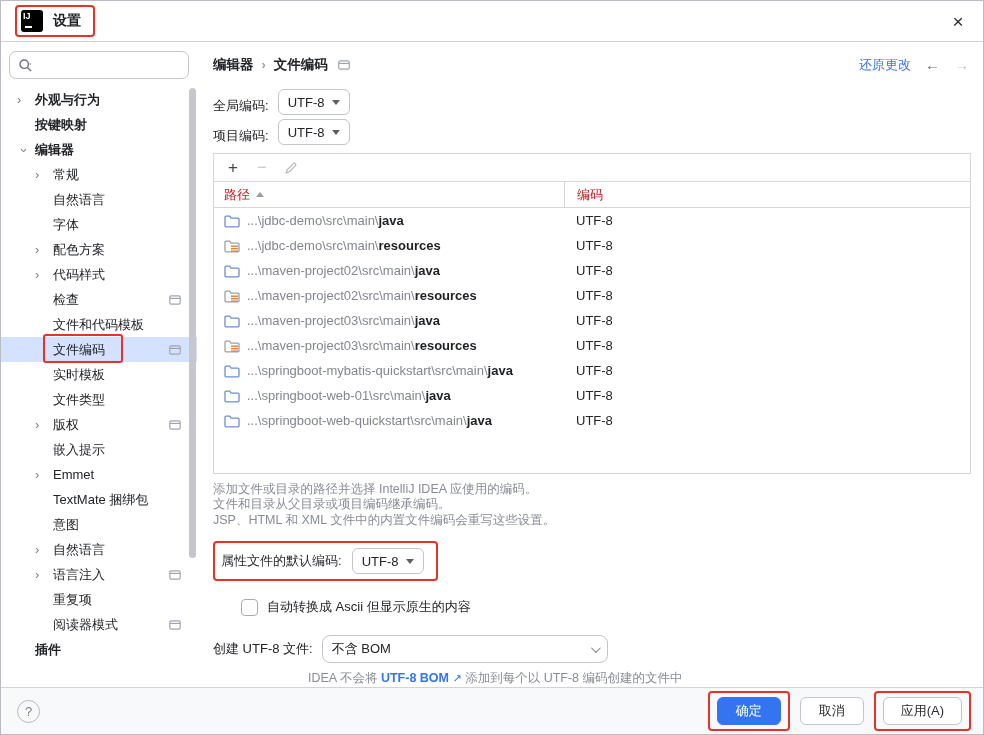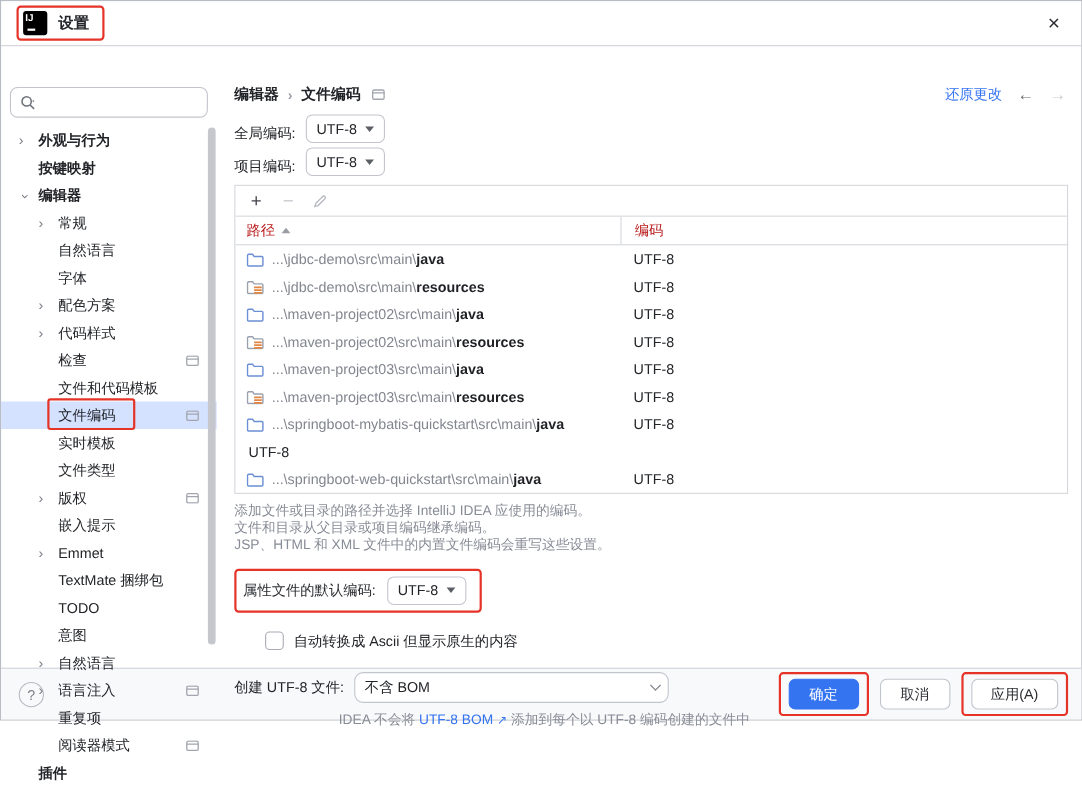--- a/index.html
+++ b/index.html
@@ -3,21 +3,21 @@
 <meta charset="utf-8">
 <style>
   :root{
     --red:#e53327; --accent:#3574f0; --link:#3069e0;
     --border:#d1d3d9; --tborder:#d5d7dc; --txt:#222428; --gray:#888c96;
     --sel:#d4e2ff;
   }
   *{box-sizing:border-box; margin:0; padding:0;}
   html,body{width:984px;height:735px;overflow:hidden;}
   body{font-family:"Liberation Sans","DejaVu Sans",sans-serif;color:var(--txt);background:#fff;font-size:13px;}
-  .dialog{width:984px;height:655px;border:1px solid #b9bcc2;display:flex;flex-direction:column;background:#fff;gap:28px;}
+  .dialog{width:984px;height:735px;border:1px solid #b9bcc2;display:flex;flex-direction:column;background:#fff;}
   
   .titlebar{height:41px;flex:0 0 41px;border-bottom:1px solid var(--border);display:flex;align-items:center;padding:0 14px;position:relative;}
   .red-annotation{display:inline-flex;align-items:center;border:2px solid var(--red);border-radius:4px;}
   .title-wrap{padding:3px 12px 3px 4px;gap:10px;}
   .app-logo{width:22px;height:22px;background:#000;border-radius:3px;position:relative;flex:0 0 22px;}
   .app-logo .ij{position:absolute;top:1px;left:2px;font-size:9px;font-weight:bold;color:#fff;letter-spacing:0;}
   .app-logo::after{content:"";position:absolute;left:4px;bottom:4px;width:7px;height:2px;background:#fff;}
   .dlg-title{font-weight:bold;font-size:14px;}
   .close-btn{position:absolute;right:12px;top:8px;width:26px;height:26px;display:flex;align-items:center;justify-content:center;font-size:19px;color:#2b2d31;cursor:pointer;}
   
@@ -72,21 +72,21 @@
   .help-lines{margin-top:8px;color:var(--gray);font-size:12.5px;line-height:15.5px;}
   .prop-row-wrap{margin-top:13px;}
   .prop-red{padding:5px 12px 5px 6px;gap:10px;}
   .prop-label{color:#2a2c30;}
   .chk-row{margin-top:17px;margin-left:28px;display:flex;align-items:center;gap:9px;}
   .checkbox{width:17px;height:17px;border:1px solid #a9acb5;border-radius:4px;background:#fff;cursor:pointer;}
   .bom-row{margin-top:19px;display:flex;align-items:center;gap:9px;}
   .combo-wide{width:286px;justify-content:space-between;border-radius:8px;height:28px;}
   .chev-dn{width:7px;height:7px;border-right:1.6px solid #7c7f87;border-bottom:1.6px solid #7c7f87;transform:rotate(45deg) translateY(-2px);}
   .bom-note{margin-top:7px;margin-left:95px;color:var(--gray);font-size:12.5px;}
-  .bom-note .lnk{color:var(--accent);cursor:pointer;}
+  .bom-note .lnk{color:var(--accent);cursor:pointer;font-weight:bold;}
   .bom-note .ext{color:var(--accent);font-size:11px;}
   
   .footer{height:47px;flex:0 0 47px;border-top:1px solid var(--border);background:#f8f9fb;display:flex;align-items:center;padding:0 12px 0 16px;gap:10px;}
   .help-circ{width:23px;height:23px;border:1px solid #b6b9c0;border-radius:50%;color:#7d8089;display:flex;align-items:center;justify-content:center;font-size:13px;cursor:pointer;}
   .footer-spacer{flex:1;}
   .btn{height:28px;min-width:64px;padding:0 17px;border-radius:6px;border:1px solid #c2c5cc;background:#fff;font-size:13px;display:flex;align-items:center;justify-content:center;cursor:pointer;color:#2a2c30;font-family:inherit;}
   .btn.primary{background:var(--accent);border-color:var(--accent);color:#fff;}
   .btn-red{padding:4px 7px;}
   .win-svg{display:block;}
 </style>
@@ -198,24 +198,20 @@
             <span class="chev"></span>
             <span class="lbl">嵌入提示</span>
           </div>
           <div class="sb-row lvl1">
             <span class="chev">›</span>
             <span class="lbl">Emmet</span>
           </div>
           <div class="sb-row lvl1">
             <span class="chev"></span>
             <span class="lbl">TextMate 捆绑包</span>
-          </div>
-          <div class="sb-row lvl1">
-            <span class="chev"></span>
-            <span class="lbl">TODO</span>
           </div>
           <div class="sb-row lvl1">
             <span class="chev"></span>
             <span class="lbl">意图</span>
           </div>
           <div class="sb-row lvl1">
             <span class="chev">›</span>
             <span class="lbl">自然语言</span>
           </div>
           <div class="sb-row lvl1">
@@ -391,20 +387,28 @@
                 <span>
                   <svg width="16" height="14" viewBox="0 0 16 14" style="display:block">
                     <path d="M1 3.2 a1 1 0 0 1 1-1 h3.6 l1.5 1.9 h6.9 a1 1 0 0 1 1 1 v6.7 a1 1 0 0 1 -1 1 h-12 a1 1 0 0 1 -1-1 z" fill="none" stroke="#6b8fd4" stroke-width="1.3"></path>
                   </svg>
                 </span>
                 <span><span class="path-prefix">...\springboot-mybatis-quickstart\src\main\</span><span class="path-name">java</span></span>
               </span>
               <span class="col-enc">UTF-8</span>
             </div>
             <div class="tbl-row">
+              <span class="col-path">
+                <span>
+                  <svg width="16" height="14" viewBox="0 0 16 14" style="display:block">
+                    <path d="M1 3.2 a1 1 0 0 1 1-1 h3.6 l1.5 1.9 h6.9 a1 1 0 0 1 1 1 v6.7 a1 1 0 0 1 -1 1 h-12 a1 1 0 0 1 -1-1 z" fill="none" stroke="#6b8fd4" stroke-width="1.3"></path>
+                  </svg>
+                </span>
+                <span><span class="path-prefix">...\springboot-web-01\src\main\</span><span class="path-name">java</span></span>
+              </span>
               <span class="col-enc">UTF-8</span>
             </div>
             <div class="tbl-row">
               <span class="col-path">
                 <span>
                   <svg width="16" height="14" viewBox="0 0 16 14" style="display:block">
                     <path d="M1 3.2 a1 1 0 0 1 1-1 h3.6 l1.5 1.9 h6.9 a1 1 0 0 1 1 1 v6.7 a1 1 0 0 1 -1 1 h-12 a1 1 0 0 1 -1-1 z" fill="none" stroke="#6b8fd4" stroke-width="1.3"></path>
                   </svg>
                 </span>
                 <span><span class="path-prefix">...\springboot-web-quickstart\src\main\</span><span class="path-name">java</span></span>

